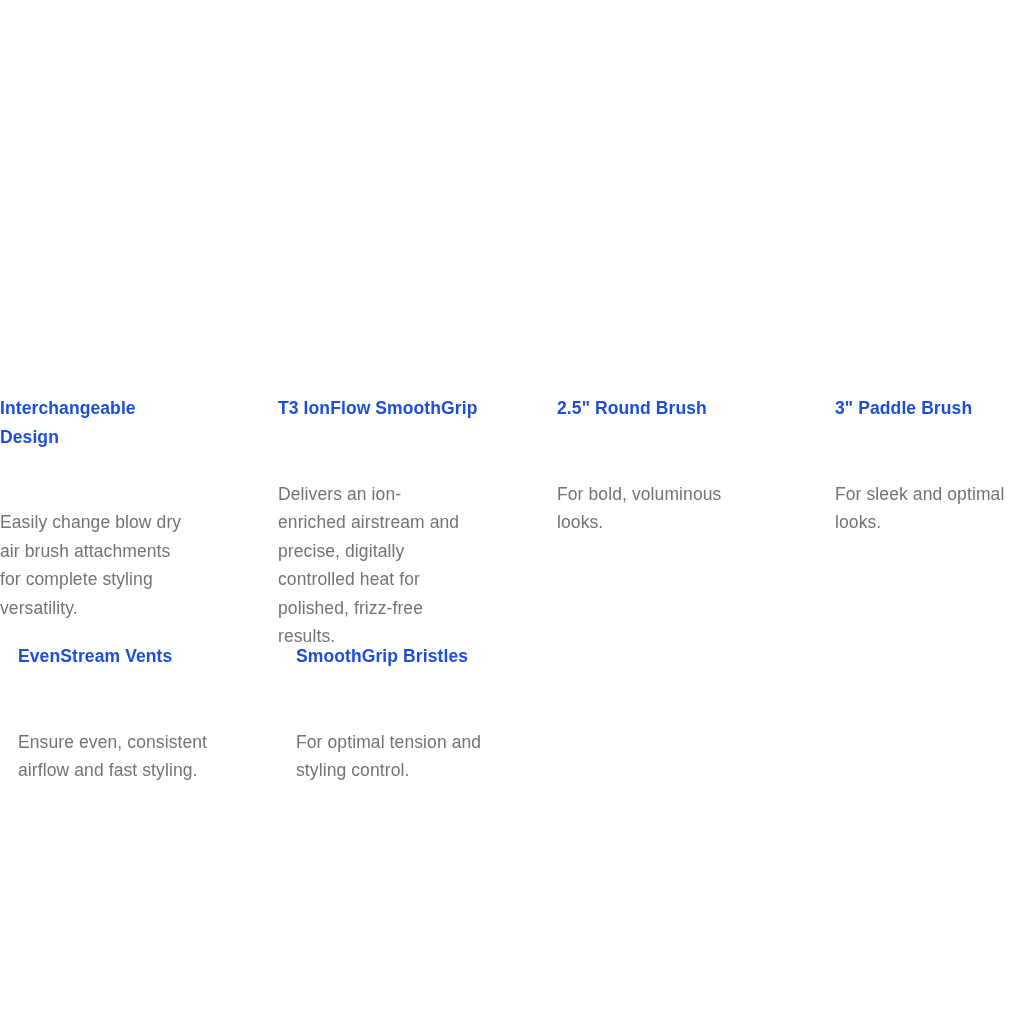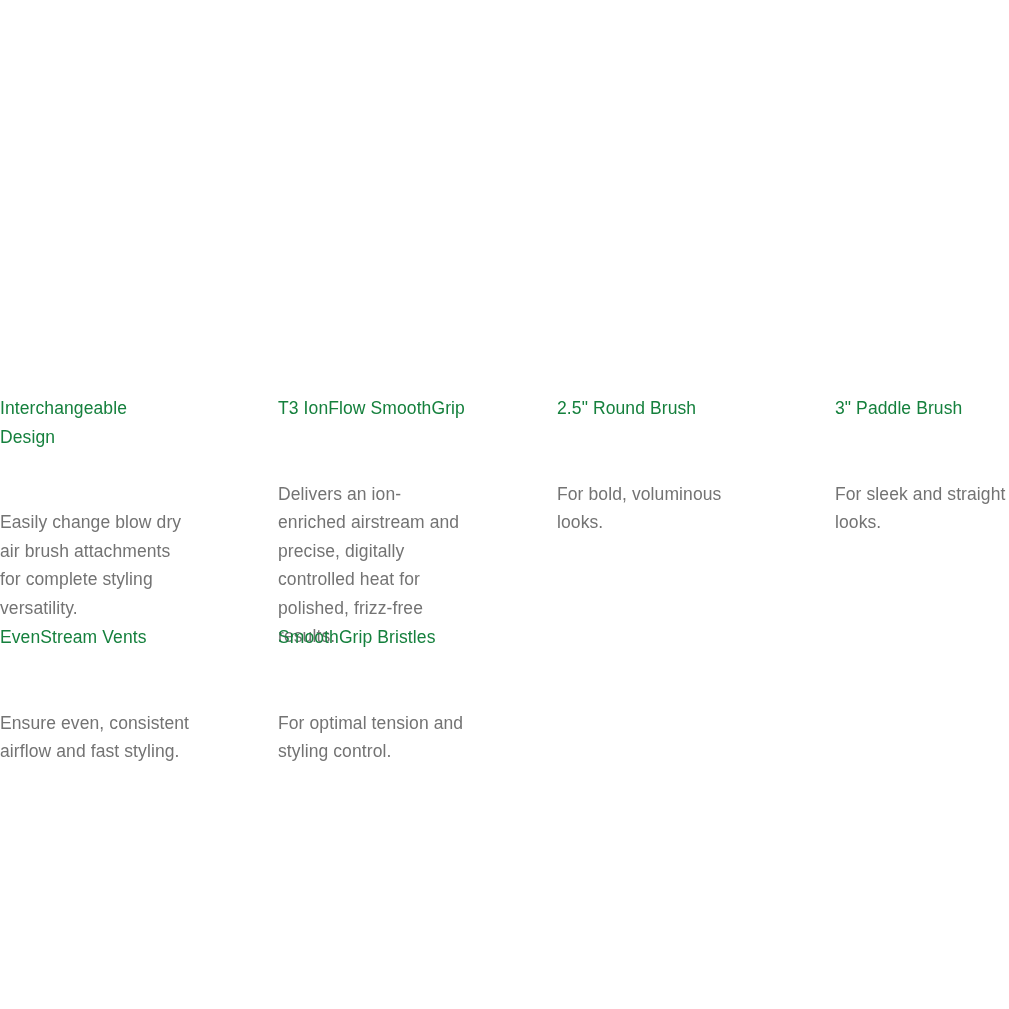--- a/index.html
+++ b/index.html
@@ -16,32 +16,32 @@
     font-family: "Liberation Sans", "DejaVu Sans", sans-serif;
   }
   .feature-cell {
     position: absolute;
     font-size: 17.5px;
     line-height: 28.5px;
     white-space: pre;      
     letter-spacing: 0.1px;
   }
   .feature-title {
-    font-weight: 400;
-    color: #15803d;
+    font-weight: 700;
+    color: #1d4ed8;
     white-space: pre;
   }
   .feature-body {
     font-weight: 400;
     color: #737373;
     white-space: pre;
   }
   
   .row-1 { top: 337px; }
-  .row-2 { top: 566px; }
+  .row-2 { top: 585px; margin-left: 18px; }
   .col-1 { left: 0px;   width: 265px; }
   .col-2 { left: 278px; width: 265px; }
   .col-3 { left: 557px; width: 265px; }
   .col-4 { left: 835px; width: 174px; overflow: visible; }
 </style>
 </head>
 <body>
 
 <div id="canvas">
 
@@ -65,21 +65,21 @@
   </div>
 
   <div class="feature-cell row-1 col-3">
     <div class="feature-title">2.5" Round Brush</div>
     <div class="feature-body">For bold, voluminous
 looks.</div>
   </div>
 
   <div class="feature-cell row-1 col-4">
     <div class="feature-title">3" Paddle Brush</div>
-    <div class="feature-body">For sleek and straight
+    <div class="feature-body">For sleek and optimal
 looks.</div>
   </div>
 
   <div class="feature-cell row-2 col-1">
     <div class="feature-title">EvenStream Vents</div>
     <div class="feature-body">Ensure even, consistent
 airflow and fast styling.</div>
   </div>
 
   <div class="feature-cell row-2 col-2">

